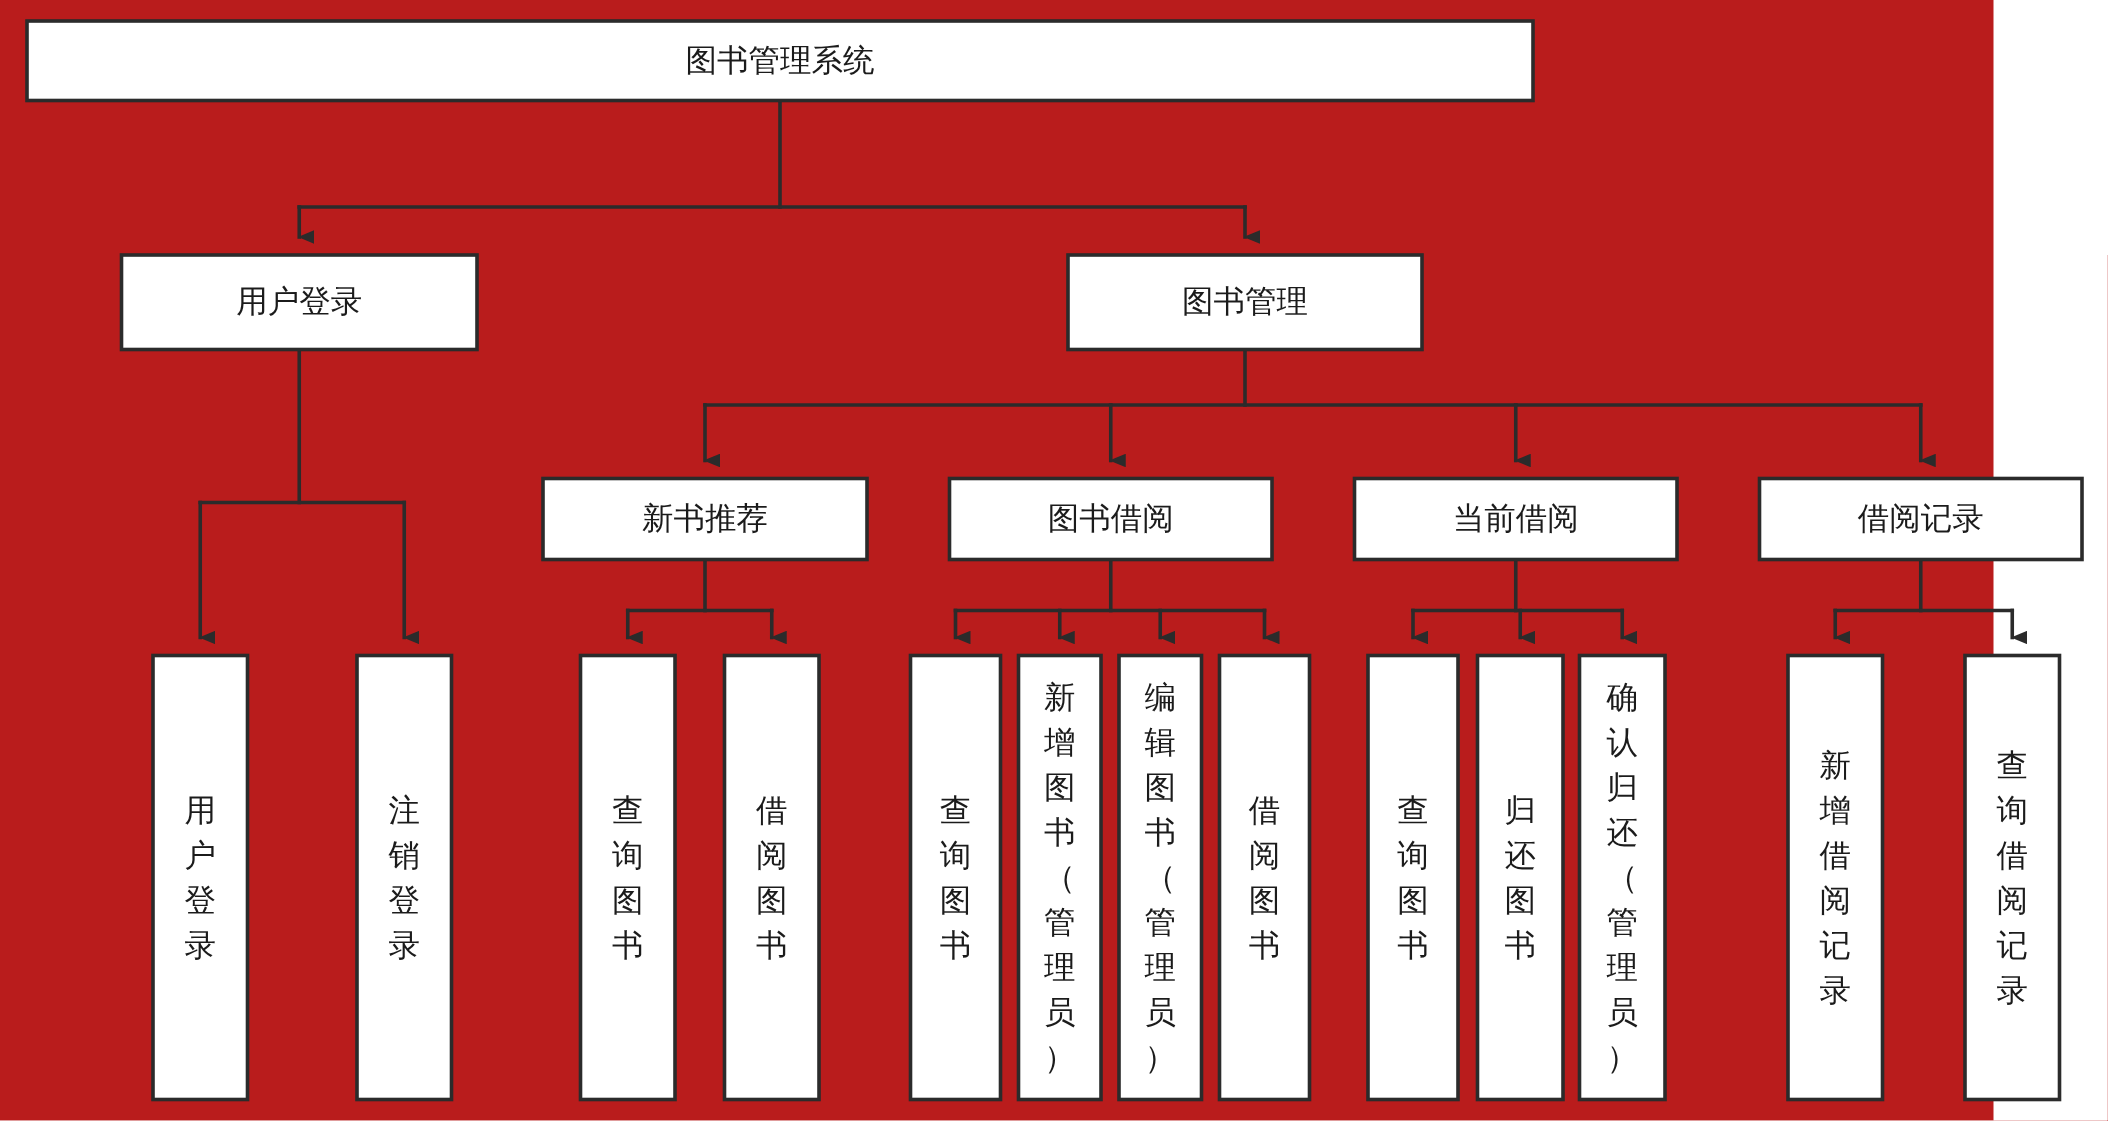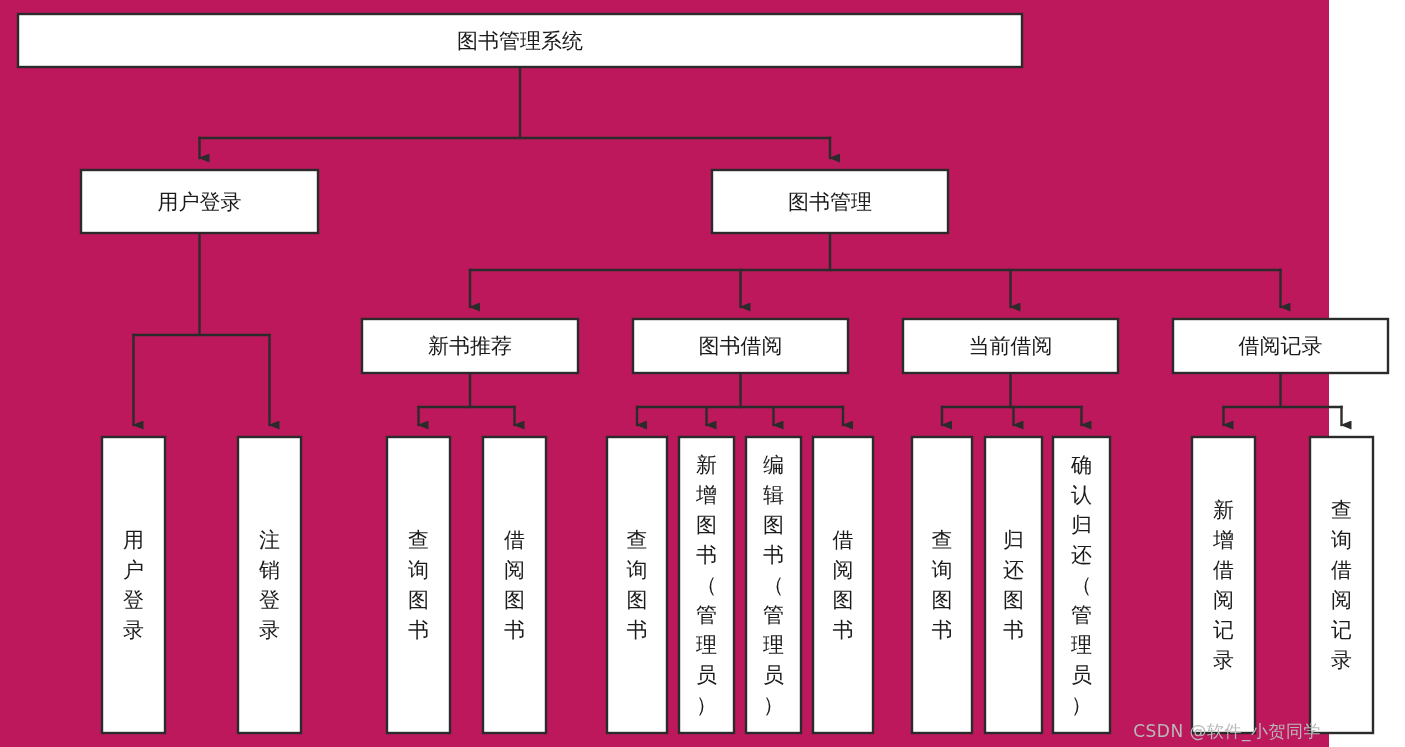--- a/index.html
+++ b/index.html
@@ -11,21 +11,21 @@
   body {
     width: 1405px;
     height: 747px;
     font-family: "DejaVu Sans", "Liberation Sans", sans-serif;
     overflow: hidden;
   }
   #diagram-root {
     position: relative;
     width: 1329px;
     height: 747px;
-    background: #be185d;
+    background: #b91c1c;
   }
   svg#chart-svg {
     position: absolute;
     top: 0;
     left: 0;
     width: 1405px;
     height: 747px;
     display: block;
   }
   .node-box {
@@ -150,14 +150,13 @@
         <text x="773.5" y="472" class="node-label-v"><tspan x="773.5" dy="0">编</tspan><tspan x="773.5" dy="30">辑</tspan><tspan x="773.5" dy="30">图</tspan><tspan x="773.5" dy="30">书</tspan><tspan x="773.5" dy="30">（</tspan><tspan x="773.5" dy="30">管</tspan><tspan x="773.5" dy="30">理</tspan><tspan x="773.5" dy="30">员</tspan><tspan x="773.5" dy="30">）</tspan></text>
         <text x="843" y="547" class="node-label-v"><tspan x="843" dy="0">借</tspan><tspan x="843" dy="30">阅</tspan><tspan x="843" dy="30">图</tspan><tspan x="843" dy="30">书</tspan></text>
         <text x="942" y="547" class="node-label-v"><tspan x="942" dy="0">查</tspan><tspan x="942" dy="30">询</tspan><tspan x="942" dy="30">图</tspan><tspan x="942" dy="30">书</tspan></text>
         <text x="1013.5" y="547" class="node-label-v"><tspan x="1013.5" dy="0">归</tspan><tspan x="1013.5" dy="30">还</tspan><tspan x="1013.5" dy="30">图</tspan><tspan x="1013.5" dy="30">书</tspan></text>
         <text x="1081.5" y="472" class="node-label-v"><tspan x="1081.5" dy="0">确</tspan><tspan x="1081.5" dy="30">认</tspan><tspan x="1081.5" dy="30">归</tspan><tspan x="1081.5" dy="30">还</tspan><tspan x="1081.5" dy="30">（</tspan><tspan x="1081.5" dy="30">管</tspan><tspan x="1081.5" dy="30">理</tspan><tspan x="1081.5" dy="30">员</tspan><tspan x="1081.5" dy="30">）</tspan></text>
         <text x="1223.5" y="517" class="node-label-v"><tspan x="1223.5" dy="0">新</tspan><tspan x="1223.5" dy="30">增</tspan><tspan x="1223.5" dy="30">借</tspan><tspan x="1223.5" dy="30">阅</tspan><tspan x="1223.5" dy="30">记</tspan><tspan x="1223.5" dy="30">录</tspan></text>
         <text x="1341.5" y="517" class="node-label-v"><tspan x="1341.5" dy="0">查</tspan><tspan x="1341.5" dy="30">询</tspan><tspan x="1341.5" dy="30">借</tspan><tspan x="1341.5" dy="30">阅</tspan><tspan x="1341.5" dy="30">记</tspan><tspan x="1341.5" dy="30">录</tspan></text>
       </g>
   </svg>
 
-  <div class="watermark-text">CSDN @软件_小贺同学</div>
 </div>
 
 </body></html>

